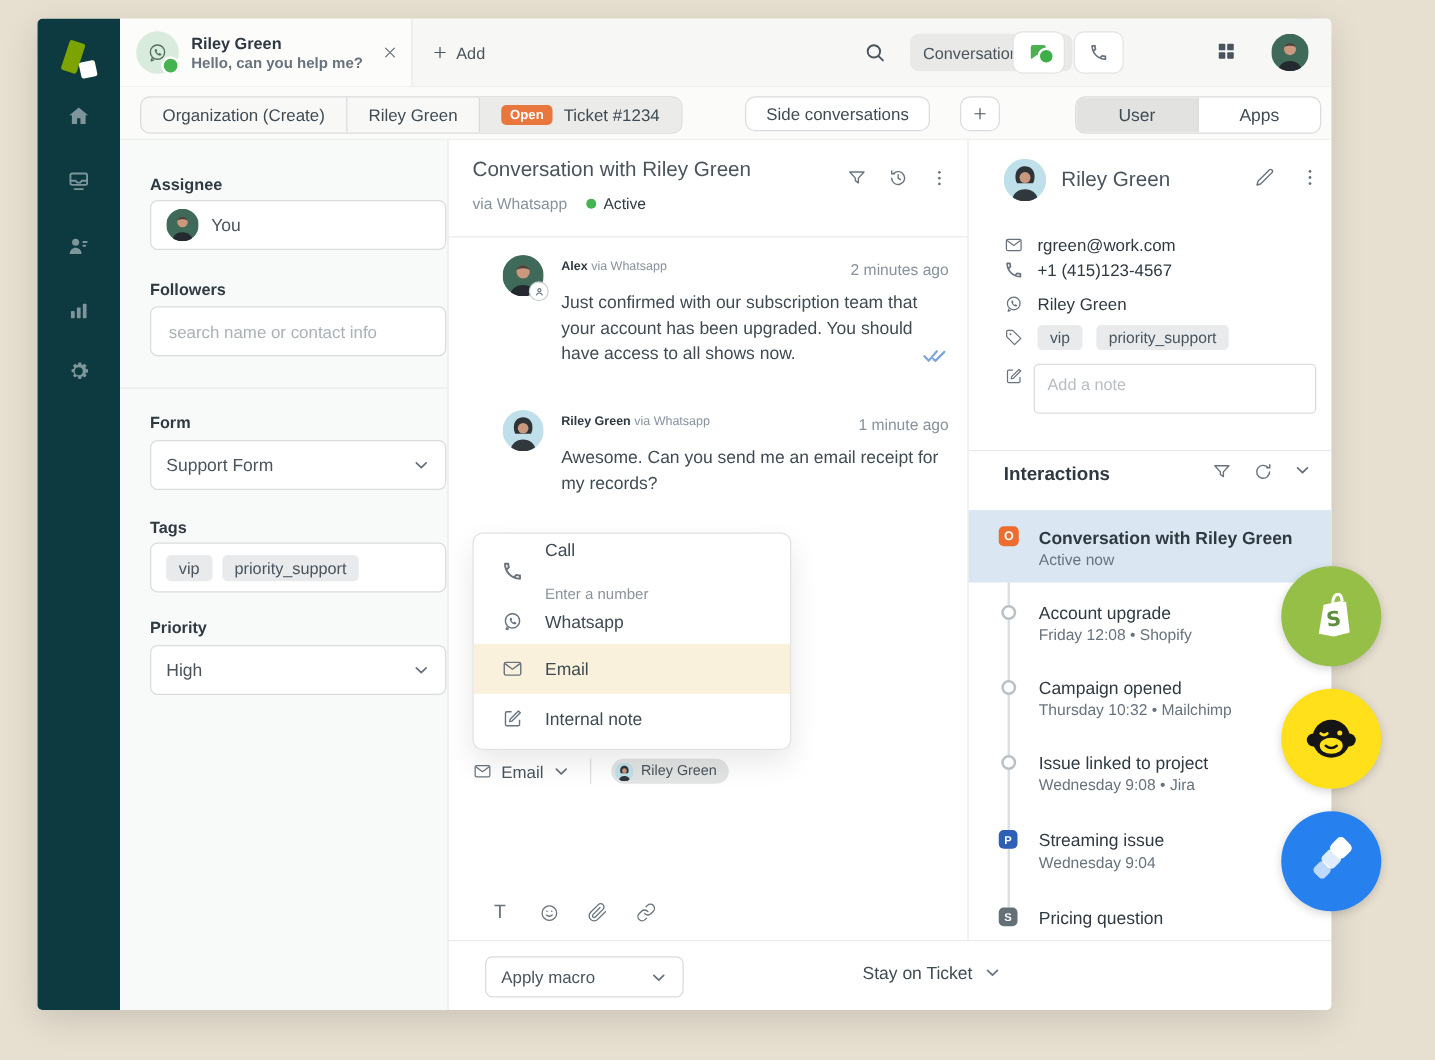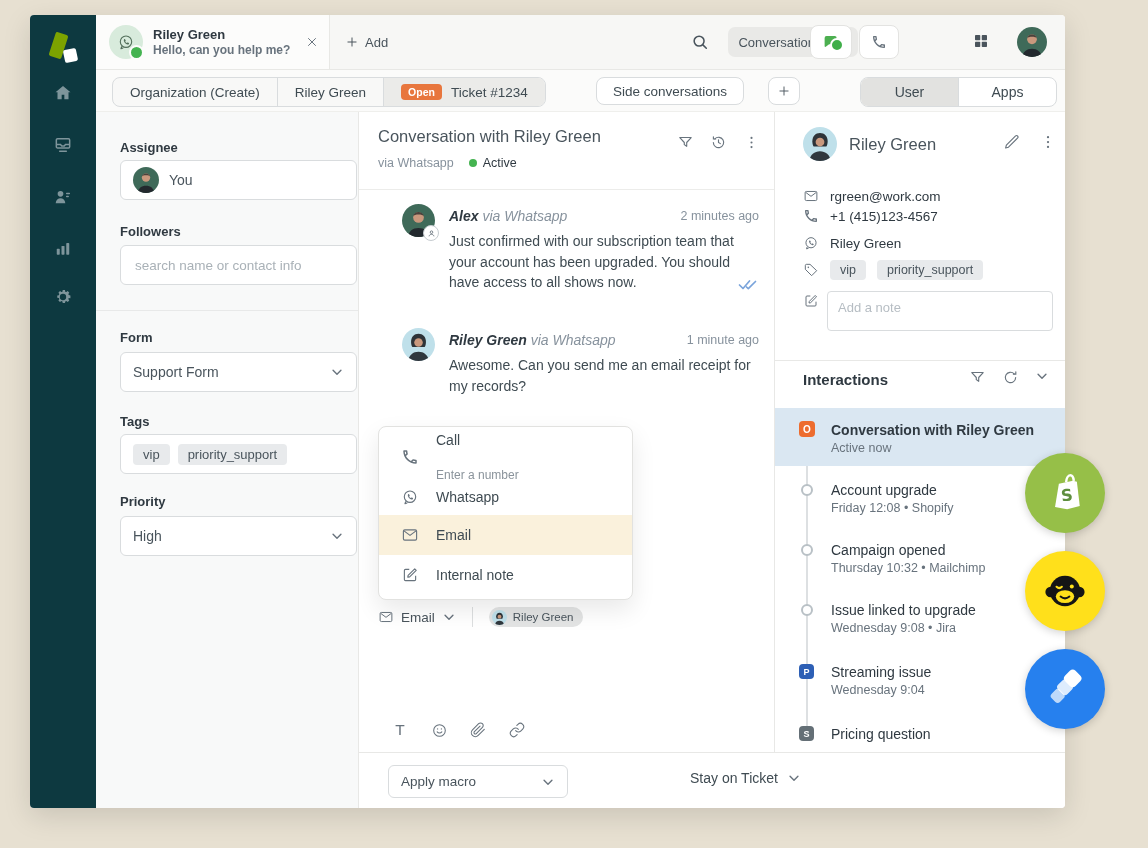--- a/index.html
+++ b/index.html
@@ -76,21 +76,21 @@
   .convo{position:absolute;left:329px;top:97px;width:416px;height:640px;background:#fff;border-right:1px solid #E8E8E6;box-sizing:border-box;}
   .convo-head{position:absolute;left:0;top:0;width:100%;height:78px;border-bottom:1px solid #ECECEA;box-sizing:border-box;}
   .convo-title{position:absolute;left:19px;top:15px;font-size:16.5px;color:#49545C;}
   .convo-meta{position:absolute;left:19px;top:44px;display:flex;align-items:center;font-size:12.5px;color:#87929D;gap:6px;}
   .status-dot{width:8px;height:8px;border-radius:50%;background:#44B350;margin-left:9px;}
   .convo-icons{position:absolute;right:14px;top:22px;display:flex;gap:16px;color:#68737D;}
   .convo-icons > span{cursor:pointer;}
   .msg-ava{position:absolute;left:43px;width:33px;height:33px;border-radius:50%;overflow:hidden;}
   .msg-badge{position:absolute;left:64px;width:14px;height:14px;border-radius:50%;background:#fff;border:1px solid #C6CCD0;
              display:flex;align-items:center;justify-content:center;}
-  .msg-name{position:absolute;left:90px;font-size:14px;color:#87929D;font-style:italic;}
+  .msg-name{position:absolute;left:90px;font-size:10px;color:#87929D;}
   .msg-name b{color:#2F3941;}
   .msg-time{position:absolute;right:15px;font-size:12.5px;color:#87929D;}
   .msg-text{position:absolute;left:90px;width:312px;font-size:14px;line-height:20.5px;color:#3F4B52;}
   .checks{position:absolute;right:16px;}
   .composer-row{position:absolute;left:19px;top:495px;display:flex;align-items:center;gap:8px;}
   .composer-channel{display:flex;align-items:center;gap:7px;font-size:13.5px;color:#49545C;cursor:pointer;}
   .vsep{width:1px;height:20px;background:#DDDFE0;margin:0 8px;}
   .recipient-pill{display:flex;align-items:center;gap:6px;background:#E3E4E4;border-radius:10px;height:20px;padding:0 10px 0 3px;
                   font-size:11.5px;color:#49545C;cursor:pointer;}
   .recipient-pill .pava{width:15px;height:15px;border-radius:50%;overflow:hidden;}
@@ -105,21 +105,21 @@
   .menu-item .lab{font-size:14px;color:#3F4B52;}
   .menu-item .hint{font-size:12px;color:#8A939B;margin-top:20px;}
   .mi-call{height:44px;}
   .mi-wa{height:36px;}
   .mi-email{height:40px;background:#FAF1DC;}
   .mi-note{height:40px;}
 
   
   .footerbar{position:absolute;left:329px;top:737px;width:706px;height:56px;background:#fff;border-top:1px solid #E8E8E6;
              border-radius:0 0 4px 0;box-sizing:border-box;}
-  .macro{position:absolute;left:29px;top:12px;width:180px;height:33px;border:1px solid #D9DCDE;border-radius:6px;background:#fff;
+  .macro{position:absolute;left:29px;top:12px;width:159px;height:33px;border:1px solid #D9DCDE;border-radius:6px;background:#fff;
          display:flex;align-items:center;padding:0 12px;box-sizing:border-box;font-size:13.5px;color:#49545C;cursor:pointer;}
   .macro .chev{margin-left:auto;color:#68737D;}
   .stay{position:absolute;left:331px;top:17px;display:flex;align-items:center;gap:9px;font-size:14px;color:#3F4B52;cursor:pointer;}
   .submit{position:absolute;left:486px;top:10px;width:212px;height:37px;background:#2E3B44;border-radius:6px;color:#fff;
           display:flex;align-items:center;padding:0 14px 0 22px;box-sizing:border-box;font-size:14px;cursor:pointer;}
   .submit b{margin-left:5px;}
   .submit .chev{margin-left:auto;color:#CBD3D8;}
 
   
   .customer{position:absolute;left:745px;top:97px;width:290px;height:640px;background:#fff;box-sizing:border-box;}
@@ -617,21 +617,21 @@
 
     <div class="imarker" style="top:372px"></div>
     <div class="ititle" style="top:370px">Account upgrade</div>
     <div class="isub" style="top:389px">Friday 12:08 • Shopify</div>
 
     <div class="imarker" style="top:432px"></div>
     <div class="ititle" style="top:430px">Campaign opened</div>
     <div class="isub" style="top:449px">Thursday 10:32 • Mailchimp</div>
 
     <div class="imarker" style="top:492px"></div>
-    <div class="ititle" style="top:490px">Issue linked to upgrade</div>
+    <div class="ititle" style="top:490px">Issue linked to project</div>
     <div class="isub" style="top:509px">Wednesday 9:08 • Jira</div>
 
     <div class="ibadge blue" style="top:552px">P</div>
     <div class="ititle" style="top:552px">Streaming issue</div>
     <div class="isub" style="top:571px">Wednesday 9:04</div>
 
     <div class="ibadge gray" style="top:614px">S</div>
     <div class="ititle" style="top:614px">Pricing question</div>
   </section>
 

